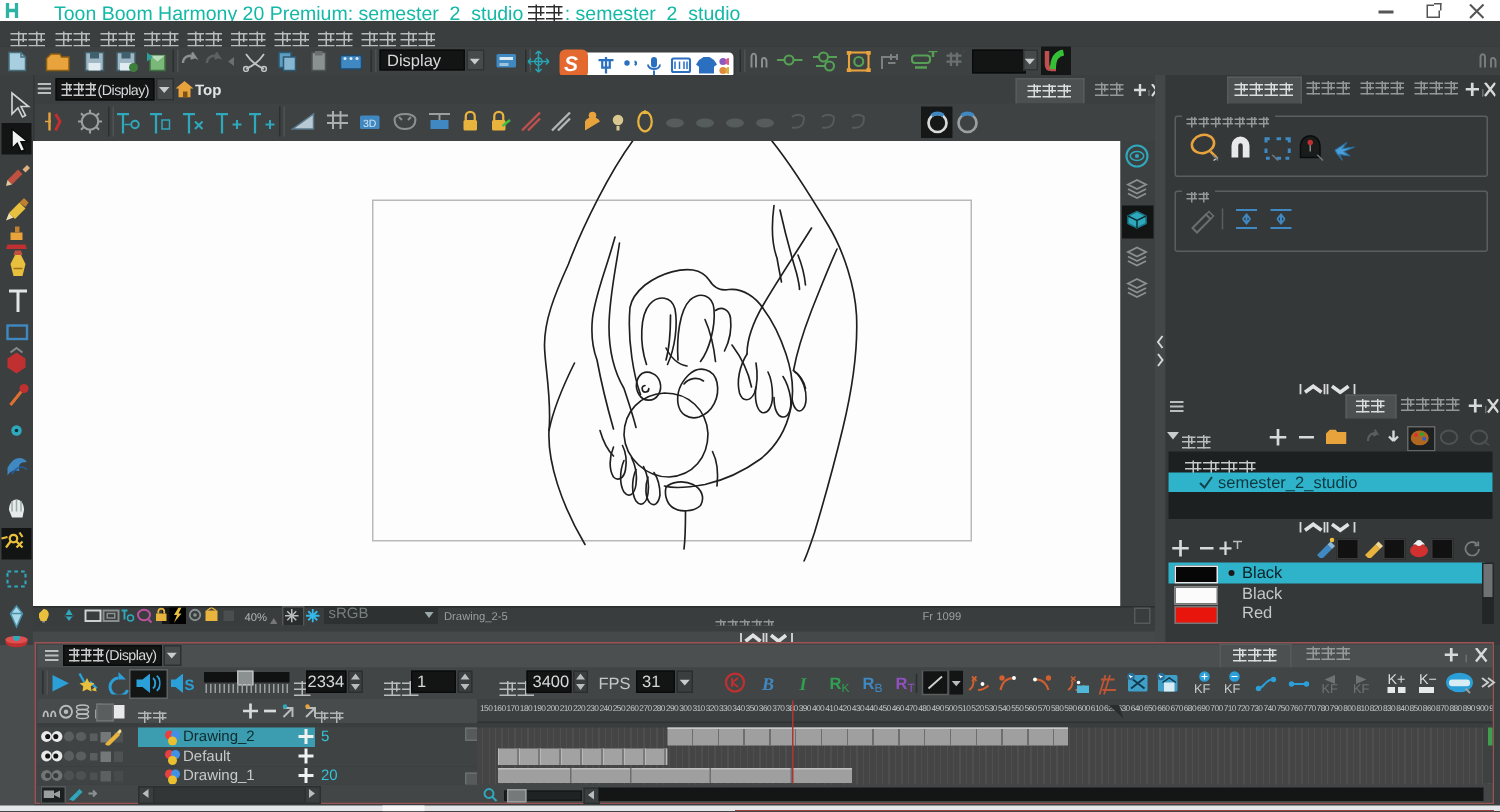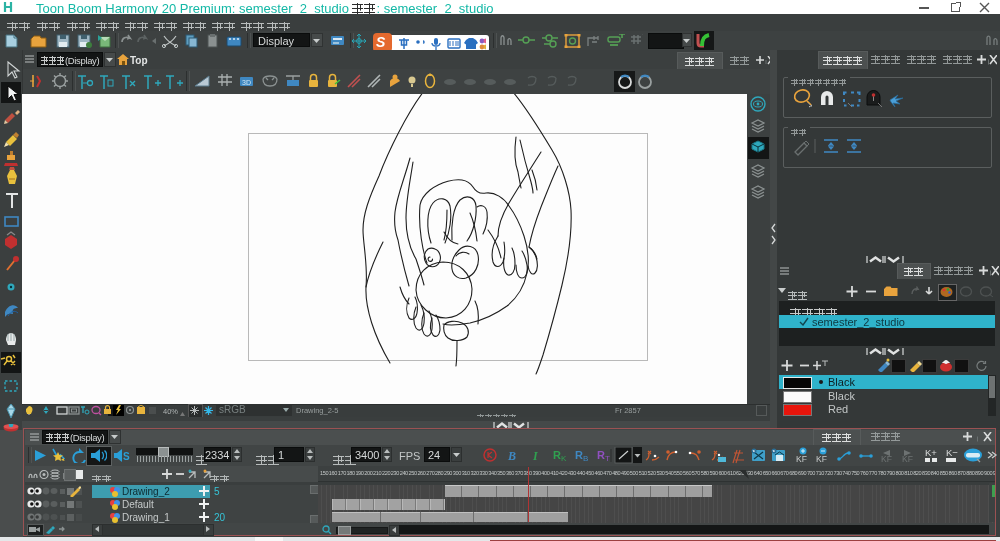--- a/index.html
+++ b/index.html
@@ -393,21 +393,21 @@
         <g stroke="#35b8e8" stroke-width="1.2">
           <path d="M18.5 0v9M14 4.5h9M15.5 1.5l6 6M21.5 1.5l-6 6"></path>
         </g>
       </svg>
  <div class="a" style="left:216px;top:404px;width:76px;height:12px;background:#2e3131;color:#788080;font-size:10px;line-height:12px;padding-left:3px;box-sizing:border-box">sRGB</div>
  <svg class="a" style="left:283px;top:408px" width="7" height="5">
         <path d="M0 0h6l-3 4z" fill="#9aa"></path>
       </svg>
  <div class="a" style="left:296px;top:406px;font-size:7.5px;color:#989e9e">Drawing_2-5</div>
  <div class="a" style="left:477px;top:406px;color:#989e9e"><span class="cj s9" style="width:7px;height:7px"></span><span class="cj s9" style="width:7px;height:7px"></span><span class="cj s9" style="width:7px;height:7px"></span><span class="cj s9" style="width:7px;height:7px"></span><span class="cj s9" style="width:7px;height:7px"></span></div>
- <div class="a" style="left:615px;top:406px;font-size:7.5px;color:#989e9e">Fr 2857</div>
+ <div class="a" style="left:615px;top:406px;font-size:7.5px;color:#989e9e">Fr 1099</div>
  <div class="a" style="left:756px;top:405px;width:9px;height:9px;border:1px solid #565a5a"></div>
 </div>
 
 <div class="a" style="left:22px;top:417px;width:748px;height:4px;background:#3a3e3e;"></div>
 <div class="a" style="left:22px;top:421px;width:748px;height:9px;background:#454949;"></div>
 <div id="csplit">
  <svg class="a" style="left:493px;top:421px" width="36" height="9">
         <path d="M1 1v7M35 1v7M16 1v7M18 1v7" stroke="#d8dada" stroke-width="1.2"></path>
         <path d="M4 6.5l5-4 5 4" stroke="#e0e2e2" stroke-width="2.4" fill="none"></path>
         <path d="M21 2.5l5 4 5-4" stroke="#e0e2e2" stroke-width="2.4" fill="none"></path>
@@ -605,21 +605,21 @@
  <svg class="a" style="left:306px;top:449px" width="8" height="11">
         <path d="M4 0l3 4H1zM4 11L1 7h6z" fill="#b8bcbc"></path>
       </svg>
  <div class="a" style="left:333px;top:450px;color:#c3c7c7"><span class="cj"></span><span class="cj"></span></div>
  <div class="blackbox" style="left:351px;top:447px;width:30px;height:15px;line-height:15px;padding-left:3px;box-sizing:border-box">3400</div>
  <div class="a" style="left:382px;top:447px;width:10px;height:15px;background:#3a3e3e;border:1px solid #2c2f2f;box-sizing:border-box"></div>
  <svg class="a" style="left:383px;top:449px" width="8" height="11">
         <path d="M4 0l3 4H1zM4 11L1 7h6z" fill="#b8bcbc"></path>
       </svg>
  <div class="a" style="left:399px;top:450px;color:#c3c7c7;font-size:11px">FPS</div>
- <div class="blackbox" style="left:424px;top:447px;width:26px;height:15px;line-height:15px;padding-left:3px;box-sizing:border-box">24</div>
+ <div class="blackbox" style="left:424px;top:447px;width:26px;height:15px;line-height:15px;padding-left:3px;box-sizing:border-box">31</div>
  <div class="a" style="left:451px;top:447px;width:11px;height:15px;background:#3a3e3e;border:1px solid #2c2f2f;box-sizing:border-box"></div>
  <svg class="a" style="left:453px;top:453px" width="8" height="5">
         <path d="M0 0h7l-3.5 4z" fill="#c8cccc"></path>
       </svg>
  <svg class="a" style="left:483px;top:447px" width="516" height="17" fill="none">
   <circle cx="7" cy="8" r="6" stroke="#c03030" stroke-width="1.5"></circle>
         <path d="M5 5v6m0-3l4-3m-4 3l4 3" stroke="#c03030" stroke-width="1.2"></path>
   <text x="25" y="13" font-size="12" font-style="italic" font-weight="bold" fill="#3f88c2" font-family="Liberation Serif">B</text>
   <text x="50" y="13" font-size="12" font-style="italic" font-weight="bold" fill="#30a050" font-family="Liberation Serif">I</text>
   <text x="70" y="12" font-size="11" font-weight="bold" fill="#30a050" font-family="Liberation Sans">R</text>

